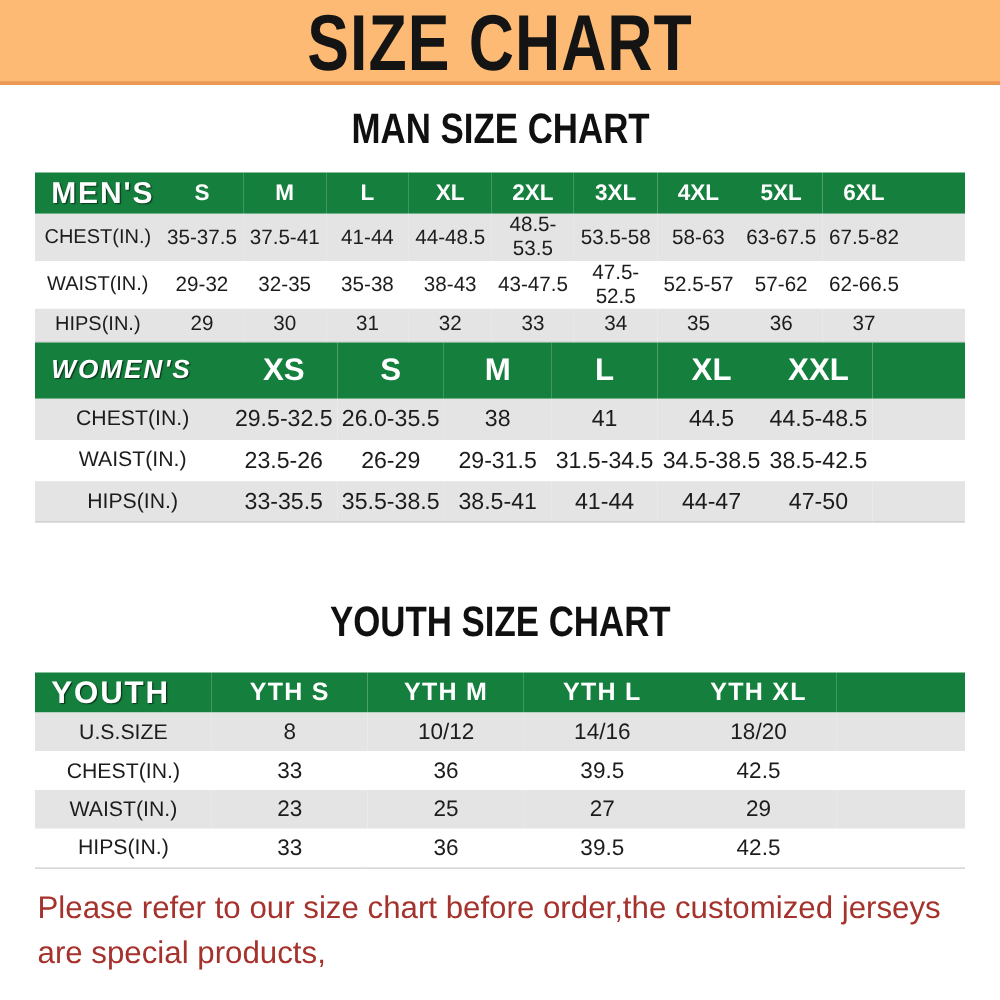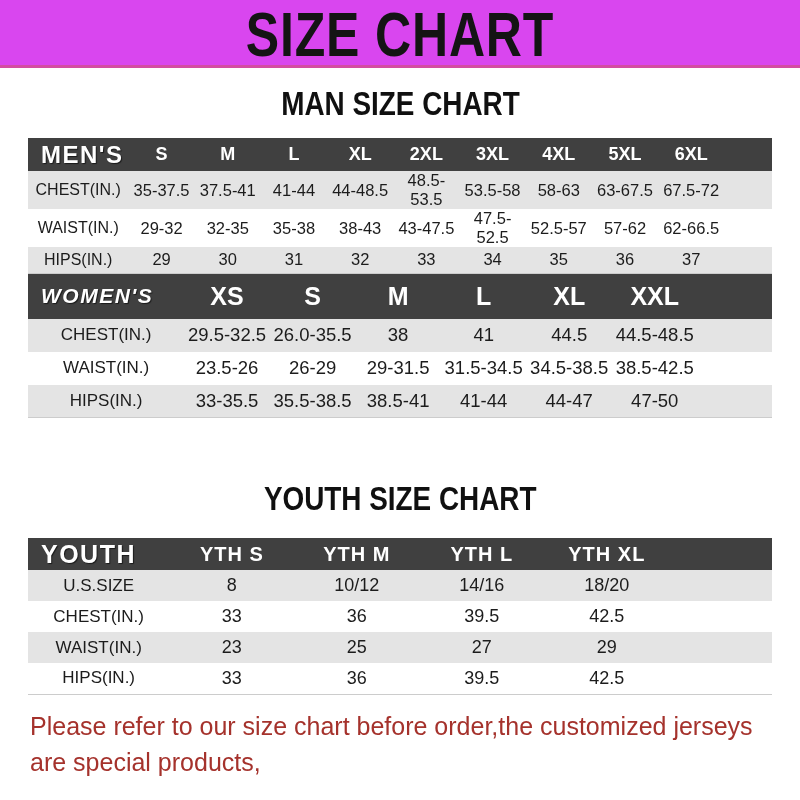--- a/index.html
+++ b/index.html
@@ -8,21 +8,21 @@
     width: 800px; height: 800px;
     background: #ffffff;
     font-family: "Liberation Sans", sans-serif;
     overflow: hidden;
   }
   .page { width: 800px; height: 800px; background: #fff; }
 
   
   .banner {
     height: 68px;
-    background: #d946ef;
+    background: #fdba74;
     display: flex; align-items: center; justify-content: center;
     box-shadow: inset 0 -3px 0 rgba(200,90,20,0.35);
   }
   .banner-title {
     display: inline-block;
     font-size: 61px; font-weight: bold; line-height: 1;
     color: #141414; letter-spacing: 1px;
     transform: scale(0.82, 1.04);
   }
 
@@ -37,21 +37,21 @@
     color: #101010; transform: scaleX(0.82); white-space: nowrap;
   }
 
   
   table.size-table {
     width: 744px; margin: 0 28px;
     border-collapse: collapse; table-layout: fixed;
     border-bottom: 1px solid #cccccc;
   }
   table.size-table thead th {
-    background: #404040; color: #ffffff;
+    background: #15803d; color: #ffffff;
     font-weight: bold; text-align: center; vertical-align: middle;
     padding: 0;
   }
   table.size-table thead th.hdr-label {
     text-align: left; padding-left: 13px; letter-spacing: 1.5px;
     text-shadow: 1px 1px 1px rgba(0,0,0,0.6);
   }
   table.size-table tbody td {
     text-align: center; vertical-align: middle;
     color: #1c1c1c; padding: 0; background: #ffffff;
@@ -129,21 +129,21 @@
           <tr class="shade">
             <td class="row-label">CHEST(IN.)</td>
             <td>35-37.5</td>
             <td>37.5-41</td>
             <td>41-44</td>
             <td>44-48.5</td>
             <td>48.5-53.5</td>
             <td>53.5-58</td>
             <td>58-63</td>
             <td>63-67.5</td>
-            <td>67.5-72</td>
+            <td>67.5-82</td>
             <td></td>
           </tr>
           <tr class="plain">
             <td class="row-label">WAIST(IN.)</td>
             <td>29-32</td>
             <td>32-35</td>
             <td>35-38</td>
             <td>38-43</td>
             <td>43-47.5</td>
             <td>47.5-52.5</td>

